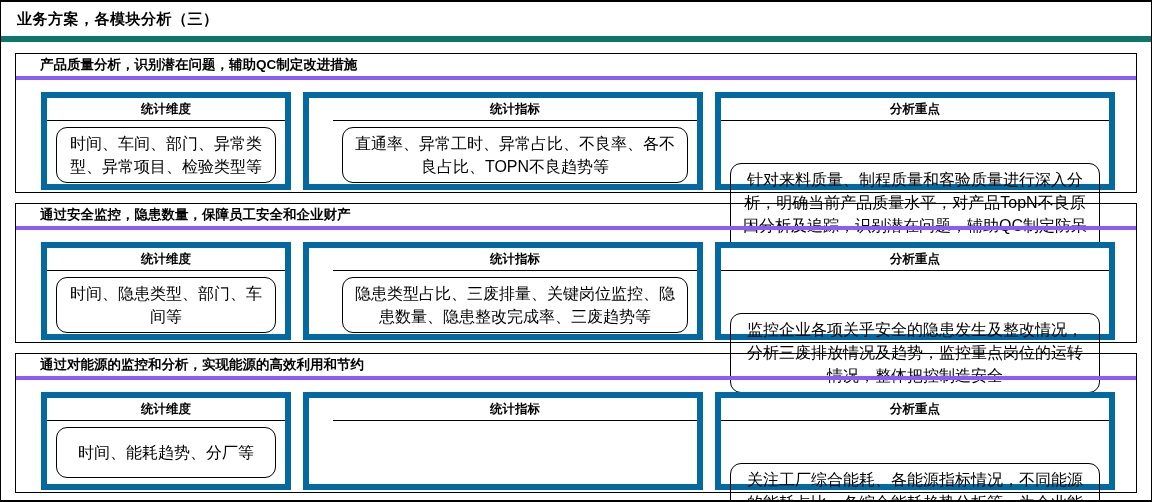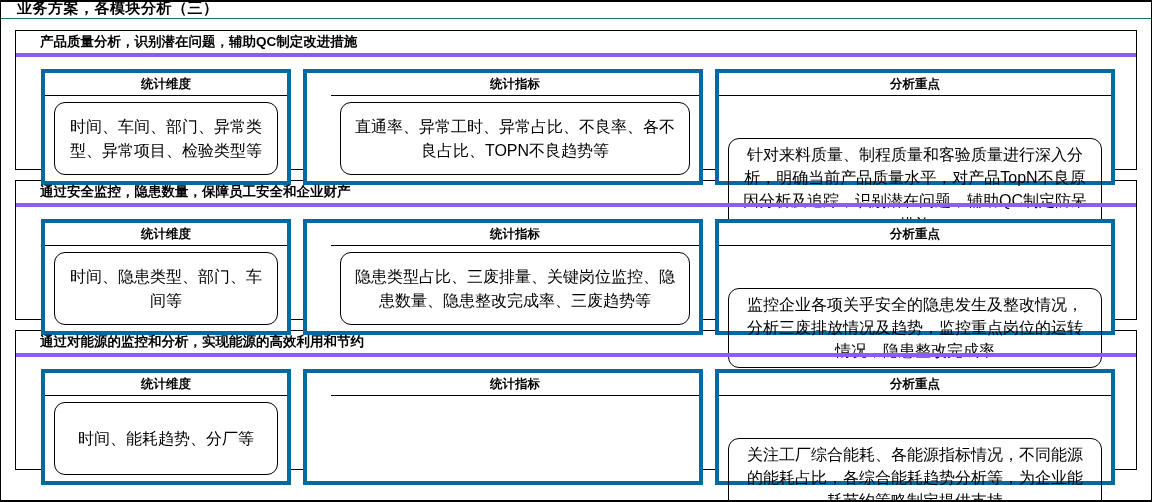--- a/index.html
+++ b/index.html
@@ -4,40 +4,40 @@
 <style>
   * { margin: 0; padding: 0; box-sizing: border-box; }
   html, body { background: #e8e8e8; }
   body { font-family: "Liberation Sans", "DejaVu Sans", sans-serif; color: #000; }
   .page {
     width: 1152px; height: 502px; background: #ffffff;
     border: 1px solid #000; border-top-width: 2px; border-bottom-width: 2px;
     overflow: hidden;
   }
   .title-bar {
-    height: 17px; border-bottom: 1px solid #0f766e;
-    display: flex; align-items: flex-end; padding: 0 16px;
+    height: 40px; border-bottom: 6px solid #0f766e;
+    display: flex; align-items: center; padding: 0 16px;
   }
   .title-bar .title { font-weight: bold; font-size: 15px; letter-spacing: 0.5px; }
   .content { padding: 11px 14px 0 14px; }
   .module {
     border: 1px solid #000; height: 140px; margin-bottom: 10px;
     display: flex; flex-direction: column; background: #fff;
   }
   .module-header {
     height: 26px; flex: 0 0 26px; border-bottom: 4px solid #8b5cf6;
     display: flex; align-items: center; padding: 0 24px;
     font-weight: bold; font-size: 13.5px;
   }
   .module-body {
     flex: 1; display: flex; justify-content: space-between;
     padding: 12px 21px 0 25px;
   }
   .col {
-    border: 4px solid #0369a1; height: 116px;
+    border: 6px solid #0369a1; height: 98px;
     display: flex; flex-direction: column; background: #fff;
   }
   .col-dim   { width: 250px; }
   .col-ind   { width: 400px; padding-left: 24px; }
   .col-focus { width: 400px; gap: 36px; }
   .col-header {
     height: 23px; flex: 0 0 23px; border-bottom: 1px solid #000;
     display: flex; align-items: center; justify-content: center;
     font-weight: bold; font-size: 12.5px;
   }
@@ -103,21 +103,21 @@
         </div>
         <div class="col col-ind">
           <div class="col-header">统计指标</div>
           <div class="col-content">
             <div class="rounded-box">隐患类型占比、三废排量、关键岗位监控、隐患数量、隐患整改完成率、三废趋势等</div>
           </div>
         </div>
         <div class="col col-focus">
           <div class="col-header">分析重点</div>
           <div class="col-content">
-            <div class="rounded-box">监控企业各项关乎安全的隐患发生及整改情况，分析三废排放情况及趋势，监控重点岗位的运转情况，隐患整改完成率</div>
+            <div class="rounded-box">监控企业各项关乎安全的隐患发生及整改情况，分析三废排放情况及趋势，监控重点岗位的运转情况，整体把控制造安全</div>
           </div>
         </div>
       </div>
     </section>
 
     <section class="module">
       <div class="module-header">
         <span>通过对能源的监控和分析，实现能源的高效利用和节约</span>
       </div>
       <div class="module-body">

